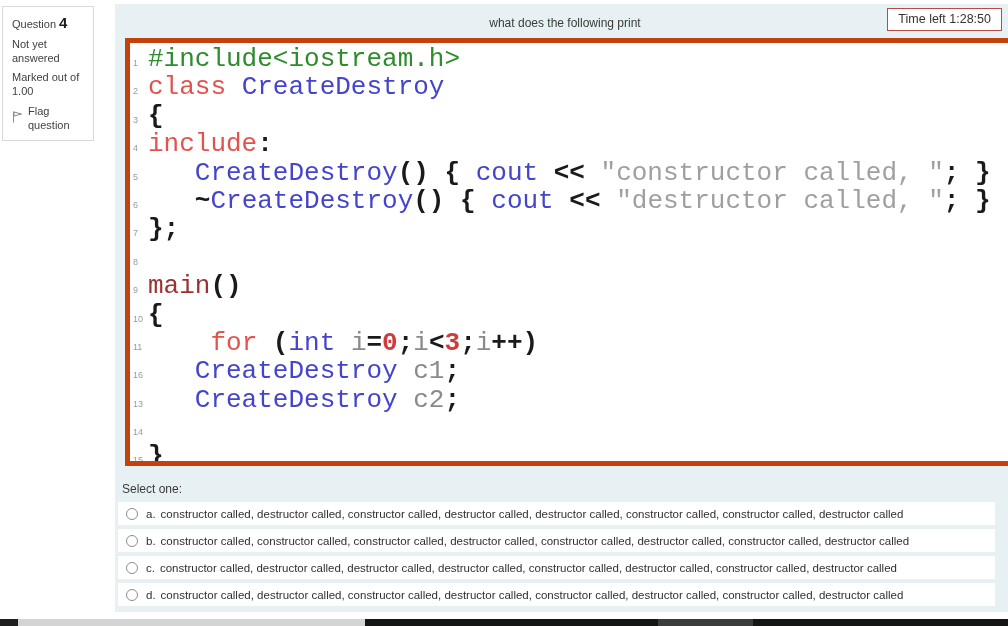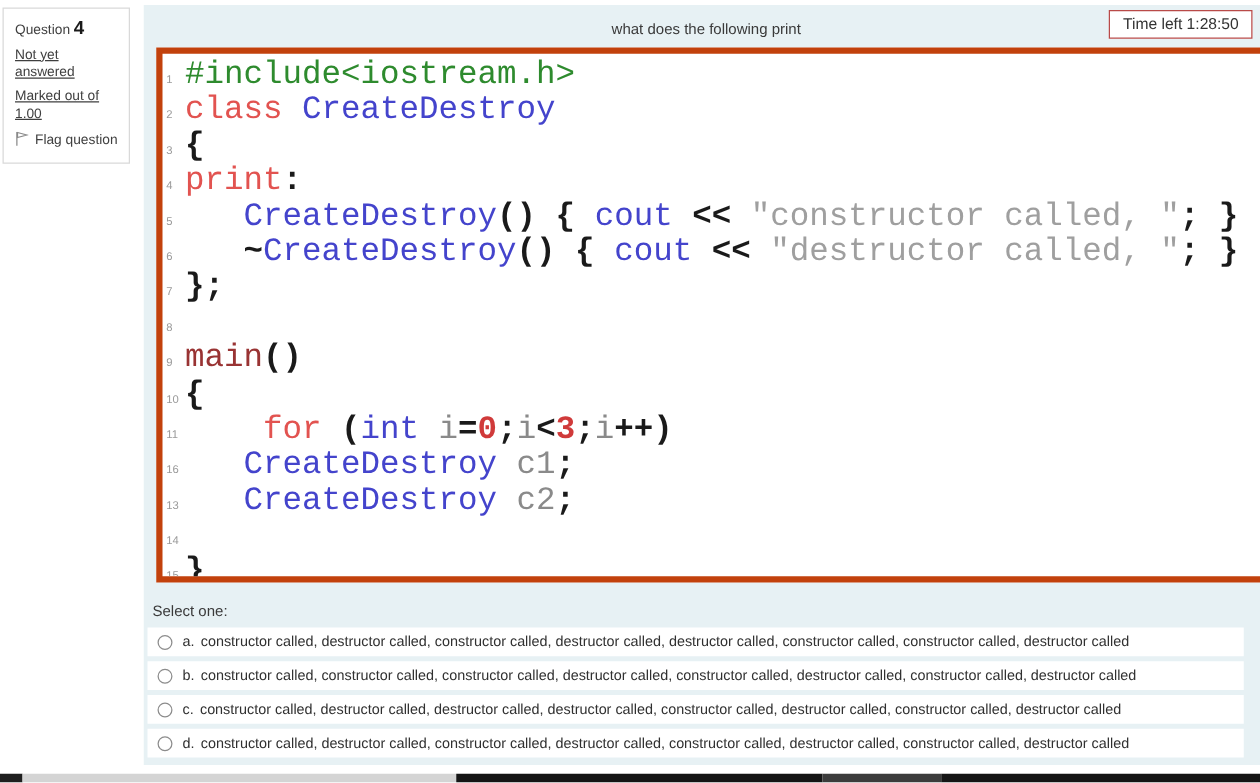--- a/index.html
+++ b/index.html
@@ -5,27 +5,27 @@
   * { box-sizing: border-box; }
   html,body { margin:0; padding:0; }
   body {
     width:1008px; height:626px; overflow:hidden; background:#ffffff;
     font-family:"Liberation Sans", sans-serif; position:relative;
   }
   .page { position:absolute; inset:0; }
 
   
   .qinfo {
-    position:absolute; left:2px; top:6px; width:102px; min-height:112px;
+    position:absolute; left:2px; top:6px; width:92px; min-height:112px;
     background:#ffffff; border:1px solid #d9d9d9; padding:7px 8px 8px 9px;
     font-size:11px; color:#3f3f3f; line-height:1.25;
   }
   .qno { margin-bottom:5px; color:#3f3f3f; }
   .qno b { font-size:15px; color:#1a1a1a; font-weight:bold; }
-  .qstatus, .qmark { width:84px; margin-bottom:6px;text-decoration:underline; }
+  .qstatus, .qmark { width:84px; margin-bottom:6px; }
   .qflag { display:flex; align-items:center; gap:5px; color:#3f3f3f; cursor:pointer; margin-top:4px; }
   .qflag svg { flex:0 0 auto; }
 
   
   .content {
     position:absolute; left:115px; top:4px; width:893px; height:608px;
     background:var(--content-bg, #e7f1f4);
   }
   .qtext { margin:12px 0 0 7px; font-size:12px; color:#3a3a3a; height:15px;text-align:center; }
 
@@ -106,21 +106,21 @@
     <div class="timer">
       <span>Time left 1:28:50</span>
     </div>
 
     <div class="qtext">what does the following print</div>
 
     <div class="code" id="code">
         <div class="cl"><span class="ln">1</span><span class="tk-g">#include&lt;iostream.h&gt;</span></div>
         <div class="cl"><span class="ln">2</span><span class="tk-k">class</span><span class="tk-w"> </span><span class="tk-t">CreateDestroy</span></div>
         <div class="cl"><span class="ln">3</span><span class="tk-p">{</span></div>
-        <div class="cl"><span class="ln">4</span><span class="tk-k">print</span><span class="tk-p">:</span></div>
+        <div class="cl"><span class="ln">4</span><span class="tk-k">include</span><span class="tk-p">:</span></div>
         <div class="cl"><span class="ln">5</span><span class="tk-w">   </span><span class="tk-t">CreateDestroy</span><span class="tk-p">()</span><span class="tk-w"> </span><span class="tk-p">{</span><span class="tk-w"> </span><span class="tk-t">cout</span><span class="tk-w"> </span><span class="tk-p">&lt;&lt;</span><span class="tk-w"> </span><span class="tk-s">"constructor called, "</span><span class="tk-p">;</span><span class="tk-w"> </span><span class="tk-p">}</span></div>
         <div class="cl"><span class="ln">6</span><span class="tk-w">   </span><span class="tk-p">~</span><span class="tk-t">CreateDestroy</span><span class="tk-p">()</span><span class="tk-w"> </span><span class="tk-p">{</span><span class="tk-w"> </span><span class="tk-t">cout</span><span class="tk-w"> </span><span class="tk-p">&lt;&lt;</span><span class="tk-w"> </span><span class="tk-s">"destructor called, "</span><span class="tk-p">;</span><span class="tk-w"> </span><span class="tk-p">}</span></div>
         <div class="cl"><span class="ln">7</span><span class="tk-p">};</span></div>
         <div class="cl"><span class="ln">8</span></div>
         <div class="cl"><span class="ln">9</span><span class="tk-f">main</span><span class="tk-p">()</span></div>
         <div class="cl"><span class="ln">10</span><span class="tk-p">{</span></div>
         <div class="cl"><span class="ln">11</span><span class="tk-w">    </span><span class="tk-k">for</span><span class="tk-w"> </span><span class="tk-p">(</span><span class="tk-t">int</span><span class="tk-w"> </span><span class="tk-v">i</span><span class="tk-p">=</span><span class="tk-n">0</span><span class="tk-p">;</span><span class="tk-v">i</span><span class="tk-p">&lt;</span><span class="tk-n">3</span><span class="tk-p">;</span><span class="tk-v">i</span><span class="tk-p">++)</span></div>
         <div class="cl"><span class="ln">16</span><span class="tk-w">   </span><span class="tk-t">CreateDestroy</span><span class="tk-w"> </span><span class="tk-v">c1</span><span class="tk-p">;</span></div>
         <div class="cl"><span class="ln">13</span><span class="tk-w">   </span><span class="tk-t">CreateDestroy</span><span class="tk-w"> </span><span class="tk-v">c2</span><span class="tk-p">;</span></div>
         <div class="cl"><span class="ln">14</span></div>

